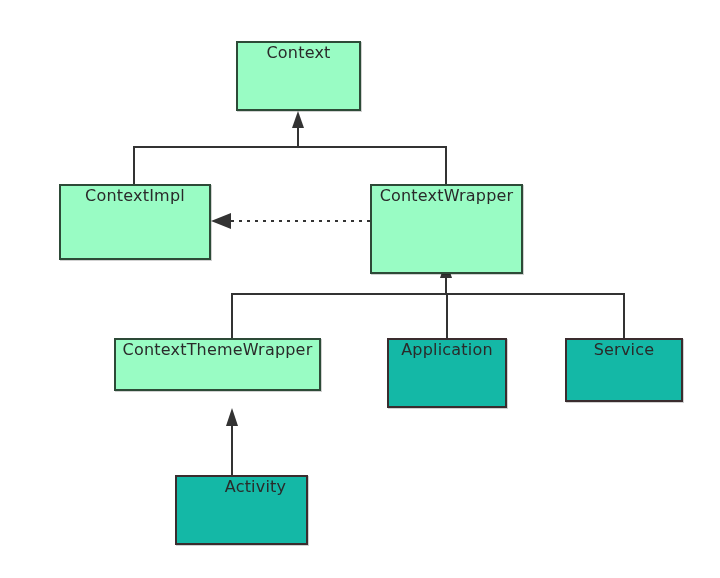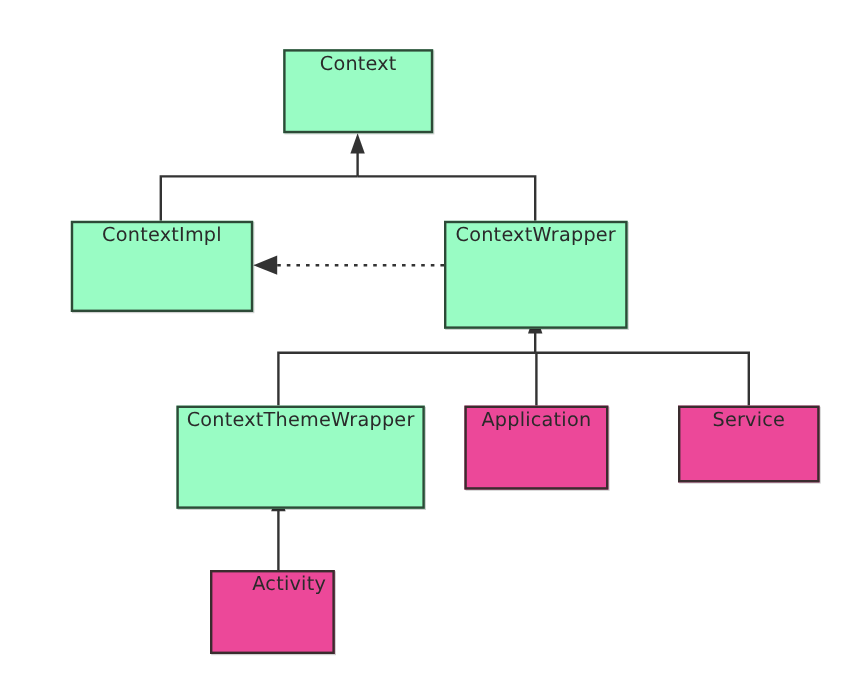--- a/index.html
+++ b/index.html
@@ -38,21 +38,21 @@
   }
   .node-label {
     font-size: 16px;
     color: #2a2a2a;
     letter-spacing: 0.2px;
     line-height: 1.2;
     white-space: nowrap;
     font-family: "DejaVu Sans", "Liberation Sans", sans-serif;
   }
   .node.green { background: #99FCC4; border-color: #2d4a37; }
-  .node.pink  { background: #ec4899; border-color: #3a2c2e; }
+  .node.pink  { background: #14b8a6; border-color: #3a2c2e; }
 </style>
 </head>
 <body>
 
 <div id="diagram-canvas">
 
   <svg id="edge-layer" viewBox="0 0 720 578" width="720" height="578" xmlns="http://www.w3.org/2000/svg">
 
     
     <g>
@@ -99,29 +99,29 @@
   </div>
 
   <div class="node green" style="left:59px; top:184px; width:152px; height:76px;">
     <span class="node-label">ContextImpl</span>
   </div>
 
   <div class="node green" style="left:370px; top:184px; width:153px; height:90px;">
     <span class="node-label">ContextWrapper</span>
   </div>
 
-  <div class="node green" style="left:147px; top:338px; width:207px; height:86px;">
+  <div class="node green" style="left:114px; top:338px; width:207px; height:53px;">
     <span class="node-label">ContextThemeWrapper</span>
   </div>
 
   <div class="node pink" style="left:387px; top:338px; width:120px; height:70px;">
     <span class="node-label">Application</span>
   </div>
 
   <div class="node pink" style="left:565px; top:338px; width:118px; height:64px;">
     <span class="node-label">Service</span>
   </div>
 
-  <div class="node pink" style="left:175px; top:475px; width:104px; height:70px;padding-left:28px;">
+  <div class="node pink" style="left:175px; top:475px; width:133px; height:70px;padding-left:28px;">
     <span class="node-label">Activity</span>
   </div>
 
 </div>
 
 </body></html>

